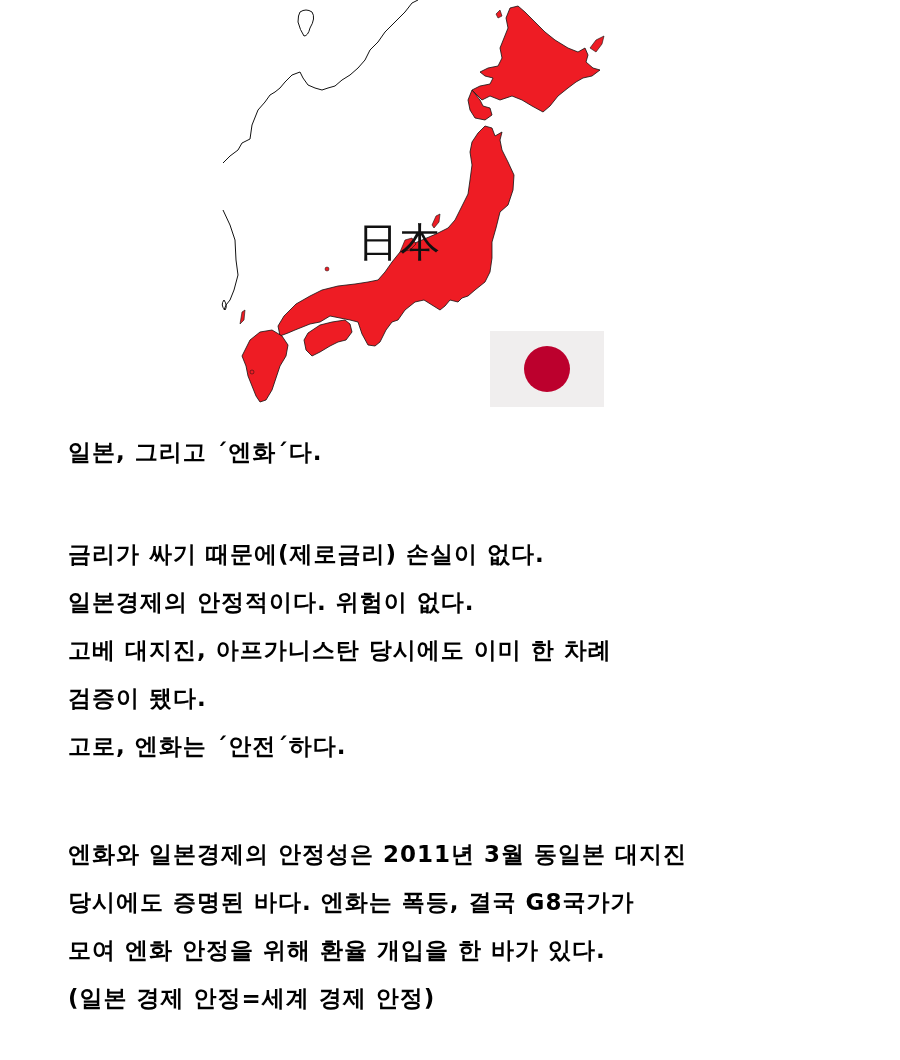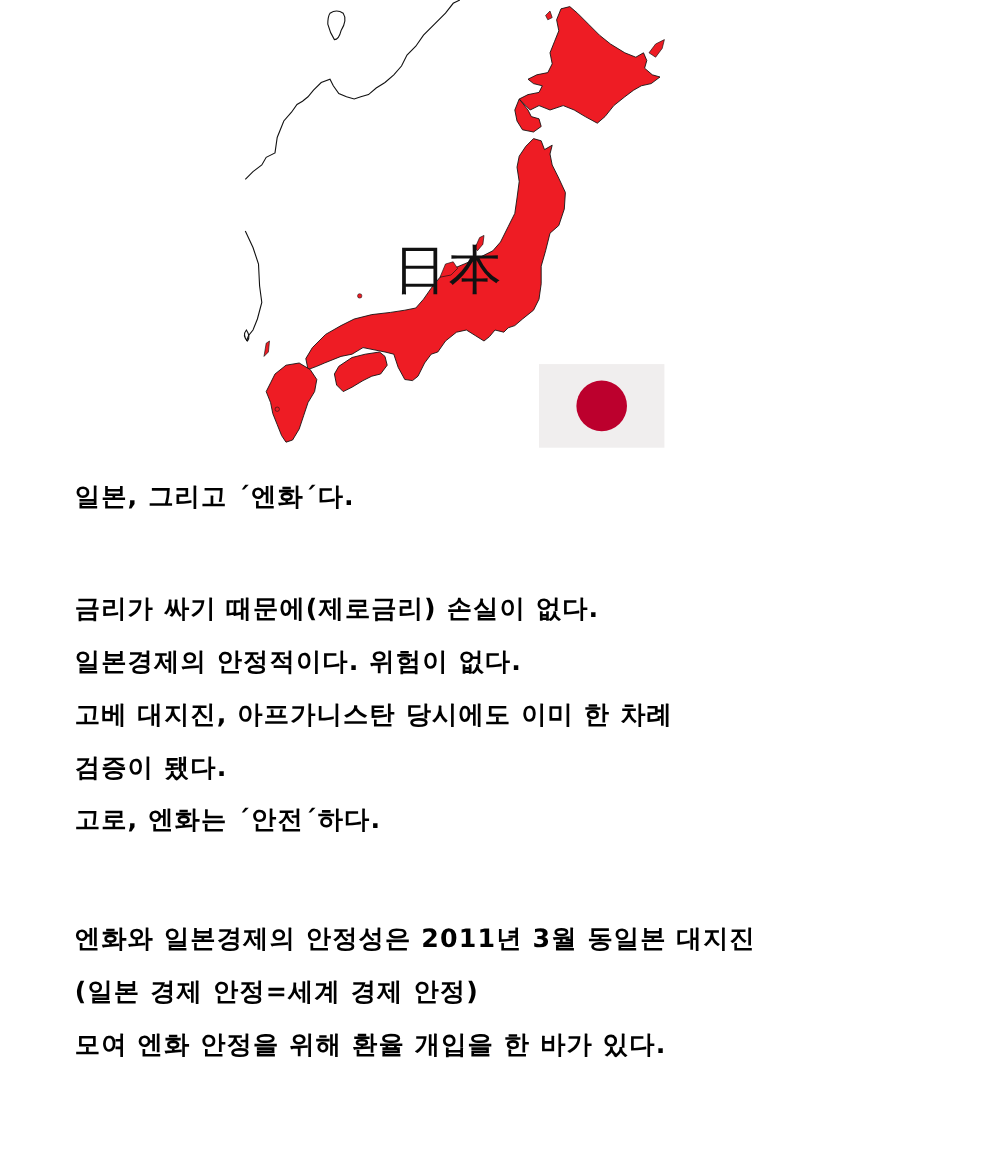--- a/index.html
+++ b/index.html
@@ -26,21 +26,21 @@
       left: 0;
       top: 0;
       width: 420px;
       height: 420px;
     }
     .map-label {
       position: absolute;
       left: 158px;
       top: 222px;
       font-family: "DejaVu Sans", sans-serif;
-      font-size: 48px;
+      font-size: 40px;
       color: #111111;
       letter-spacing: 2px;
       line-height: 1;
     }
     .flag {
       position: absolute;
       left: 490px;
       top: 331px;
       width: 114px;
       height: 76px;
@@ -121,15 +121,16 @@
 <div class="text-block" id="para1">
   <span class="line">금리가 싸기 때문에(제로금리) 손실이 없다.</span>
   <span class="line">일본경제의 안정적이다. 위험이 없다.</span>
   <span class="line">고베 대지진, 아프가니스탄 당시에도 이미 한 차례</span>
   <span class="line">검증이 됐다.</span>
   <span class="line">고로, 엔화는 ´안전´하다.</span>
 </div>
 
 <div class="text-block" id="para2">
   <span class="line">엔화와 일본경제의 안정성은 2011년 3월 동일본 대지진</span>
+  <span class="line">당시에도 증명된 바다. 엔화는 폭등, 결국 G8국가가</span>
+  <span class="line">모여 엔화 안정을 위해 환율 개입을 한 바가 있다.</span>
   <span class="line">(일본 경제 안정=세계 경제 안정)</span>
-  <span class="line">모여 엔화 안정을 위해 환율 개입을 한 바가 있다.</span>
 </div>
 
 </body></html>

